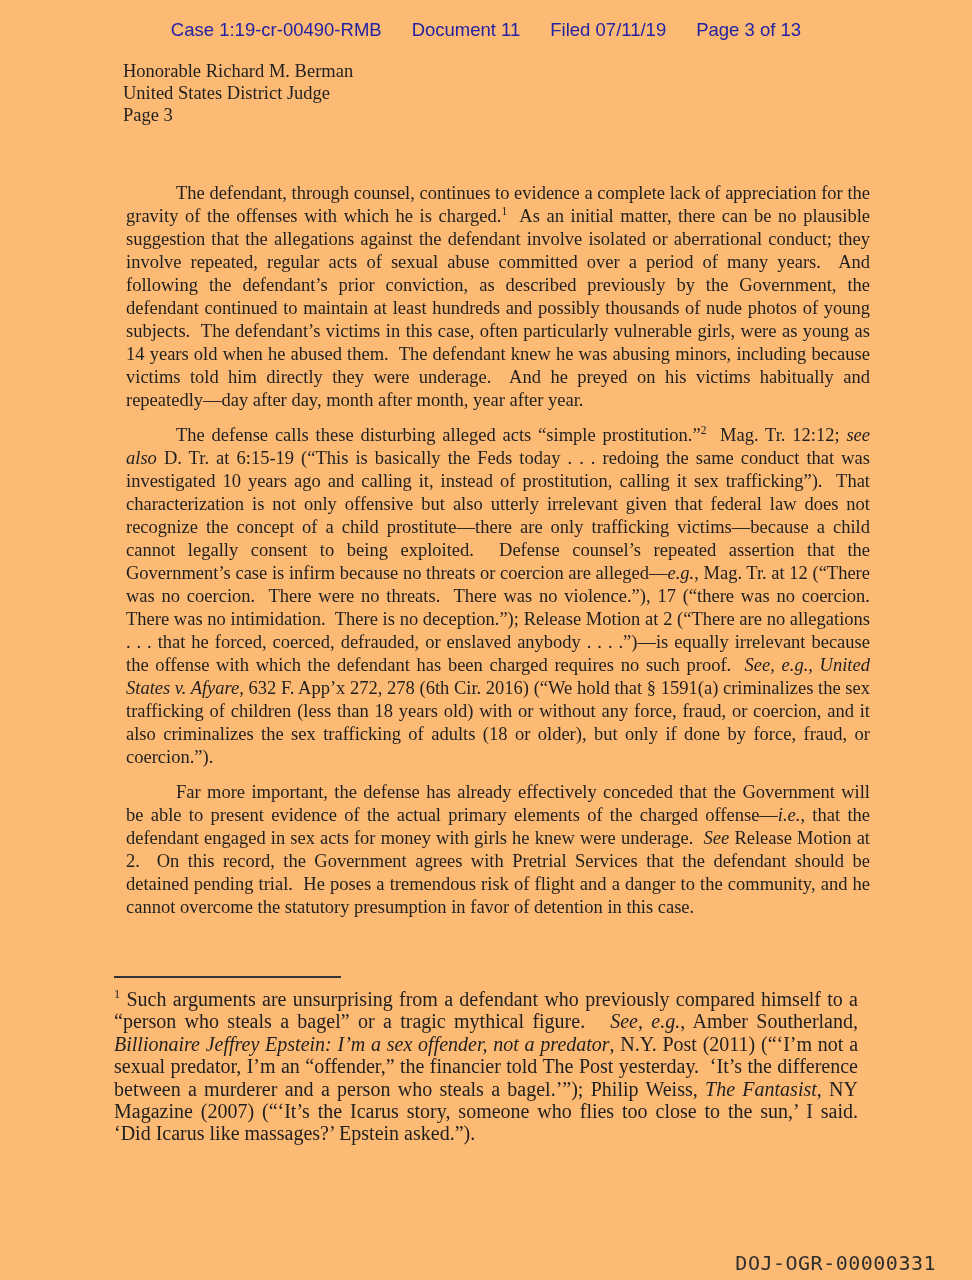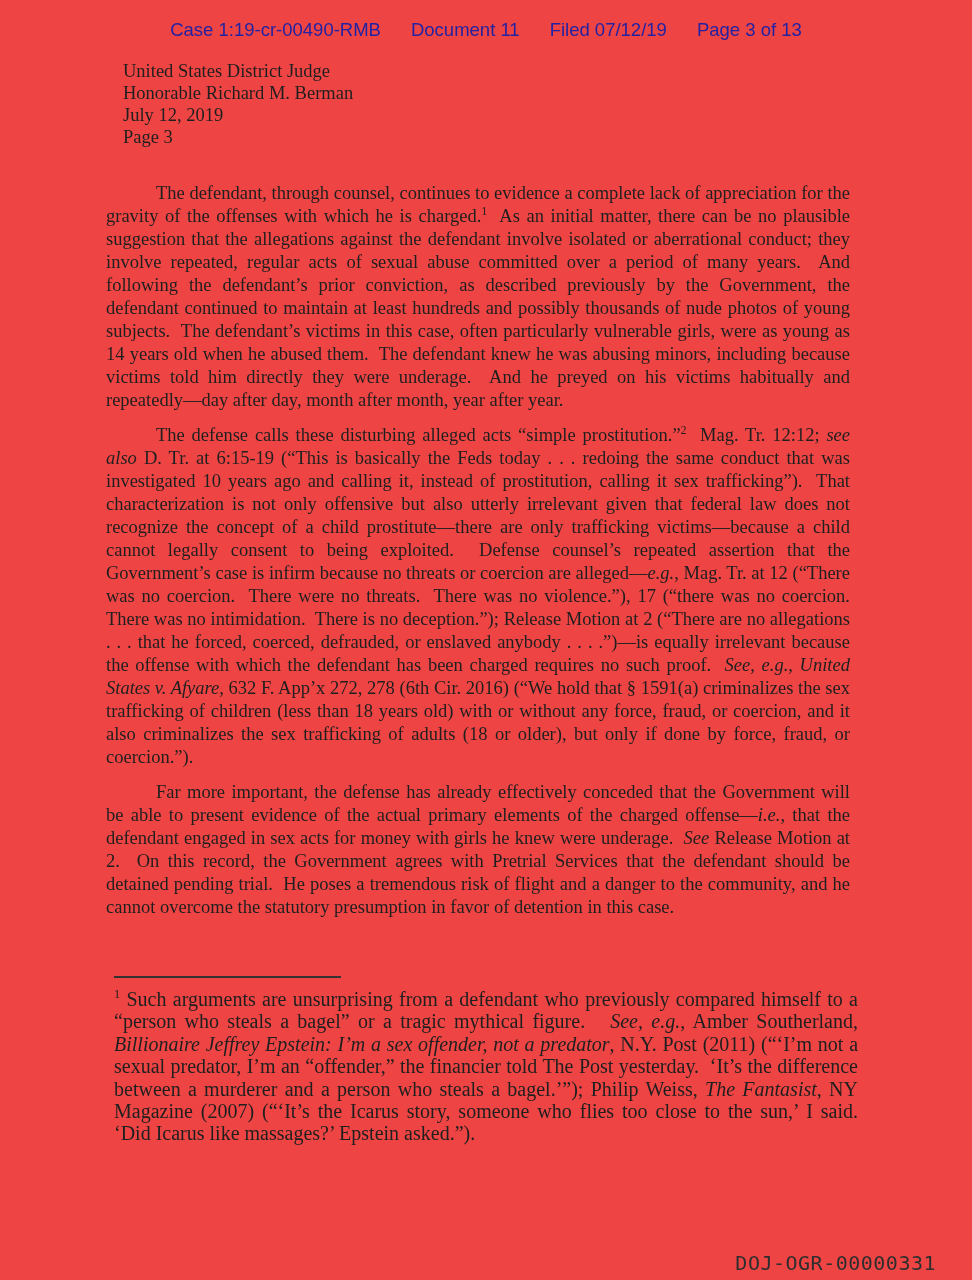--- a/index.html
+++ b/index.html
@@ -1,21 +1,21 @@
 <!DOCTYPE html>
 <html><head>
 <meta charset="utf-8">
 <style>
   html, body { margin: 0; padding: 0; background: #e8e8e8; }
   .page {
     position: relative;
     width: 972px;
     height: 1280px;
     margin: 0 auto;
-    background: #ef4444;
+    background: #fdba74;
     font-family: "Liberation Serif", serif;
     color: #1f1f1f;
     overflow: hidden;
   }
   .stamp {
     position: absolute;
     top: 19px;
     left: 0;
     width: 100%;
     display: flex;
@@ -29,21 +29,21 @@
   .recipient {
     position: absolute;
     top: 60px;
     left: 123px;
     font-size: 18.5px;
     line-height: 22px;
   }
   .docbody {
     position: absolute;
     top: 182px;
-    left: 106px;
+    left: 126px;
     width: 744px;
     font-size: 18.5px;
     line-height: 23px;
     text-align: justify;
   }
   .para {
     margin: 0 0 12px 0;
     text-indent: 50px;
     white-space: pre-wrap;
   }
@@ -85,28 +85,27 @@
   }
 </style>
 </head>
 <body>
 
 <div class="page">
 
   <div class="stamp">
     <span>Case 1:19-cr-00490-RMB</span>
     <span>Document 11</span>
-    <span>Filed 07/12/19</span>
+    <span>Filed 07/11/19</span>
     <span>Page 3 of 13</span>
   </div>
 
   <div class="recipient">
+    <div>Honorable Richard M. Berman</div>
     <div>United States District Judge</div>
-    <div>Honorable Richard M. Berman</div>
-    <div>July 12, 2019</div>
     <div>Page 3</div>
   </div>
 
   <div class="docbody">
     <p class="para"><span>The defendant, through counsel, continues to evidence a complete lack of appreciation for the gravity of the offenses with which he is charged.</span><sup>1</sup><span>  As an initial matter, there can be no plausible suggestion that the allegations against the defendant involve isolated or aberrational conduct; they involve repeated, regular acts of sexual abuse committed over a period of many years.  And following the defendant’s prior conviction, as described previously by the Government, the defendant continued to maintain at least hundreds and possibly thousands of nude photos of young subjects.  The defendant’s victims in this case, often particularly vulnerable girls, were as young as 14 years old when he abused them.  The defendant knew he was abusing minors, including because victims told him directly they were underage.  And he preyed on his victims habitually and repeatedly—day after day, month after month, year after year.</span></p>
     <p class="para"><span>The defense calls these disturbing alleged acts “simple prostitution.”</span><sup>2</sup><span>  Mag. Tr. 12:12; </span><span class="it">see also</span><span> D. Tr. at 6:15-19 (“This is basically the Feds today . . . redoing the same conduct that was investigated 10 years ago and calling it, instead of prostitution, calling it sex trafficking”).  That characterization is not only offensive but also utterly irrelevant given that federal law does not recognize the concept of a child prostitute—there are only trafficking victims—because a child cannot legally consent to being exploited.  Defense counsel’s repeated assertion that the Government’s case is infirm because no threats or coercion are alleged—</span><span class="it">e.g.</span><span>, Mag. Tr. at 12 (“There was no coercion.  There were no threats.  There was no violence.”), 17 (“there was no coercion.  There was no intimidation.  There is no deception.”); Release Motion at 2 (“There are no allegations . . . that he forced, coerced, defrauded, or enslaved anybody . . . .”)—is equally irrelevant because the offense with which the defendant has been charged requires no such proof.  </span><span class="it">See, e.g., United States v. Afyare</span><span>, 632 F. App’x 272, 278 (6th Cir. 2016) (“We hold that § 1591(a) criminalizes the sex trafficking of children (less than 18 years old) with or without any force, fraud, or coercion, and it also criminalizes the sex trafficking of adults (18 or older), but only if done by force, fraud, or coercion.”).</span></p>
     <p class="para"><span>Far more important, the defense has already effectively conceded that the Government will be able to present evidence of the actual primary elements of the charged offense—</span><span class="it">i.e.</span><span>, that the defendant engaged in sex acts for money with girls he knew were underage.  </span><span class="it">See</span><span> Release Motion at 2.  On this record, the Government agrees with Pretrial Services that the defendant should be detained pending trial.  He poses a tremendous risk of flight and a danger to the community, and he cannot overcome the statutory presumption in favor of detention in this case.</span></p>
   </div>
 
   <div class="fnrule"></div>

